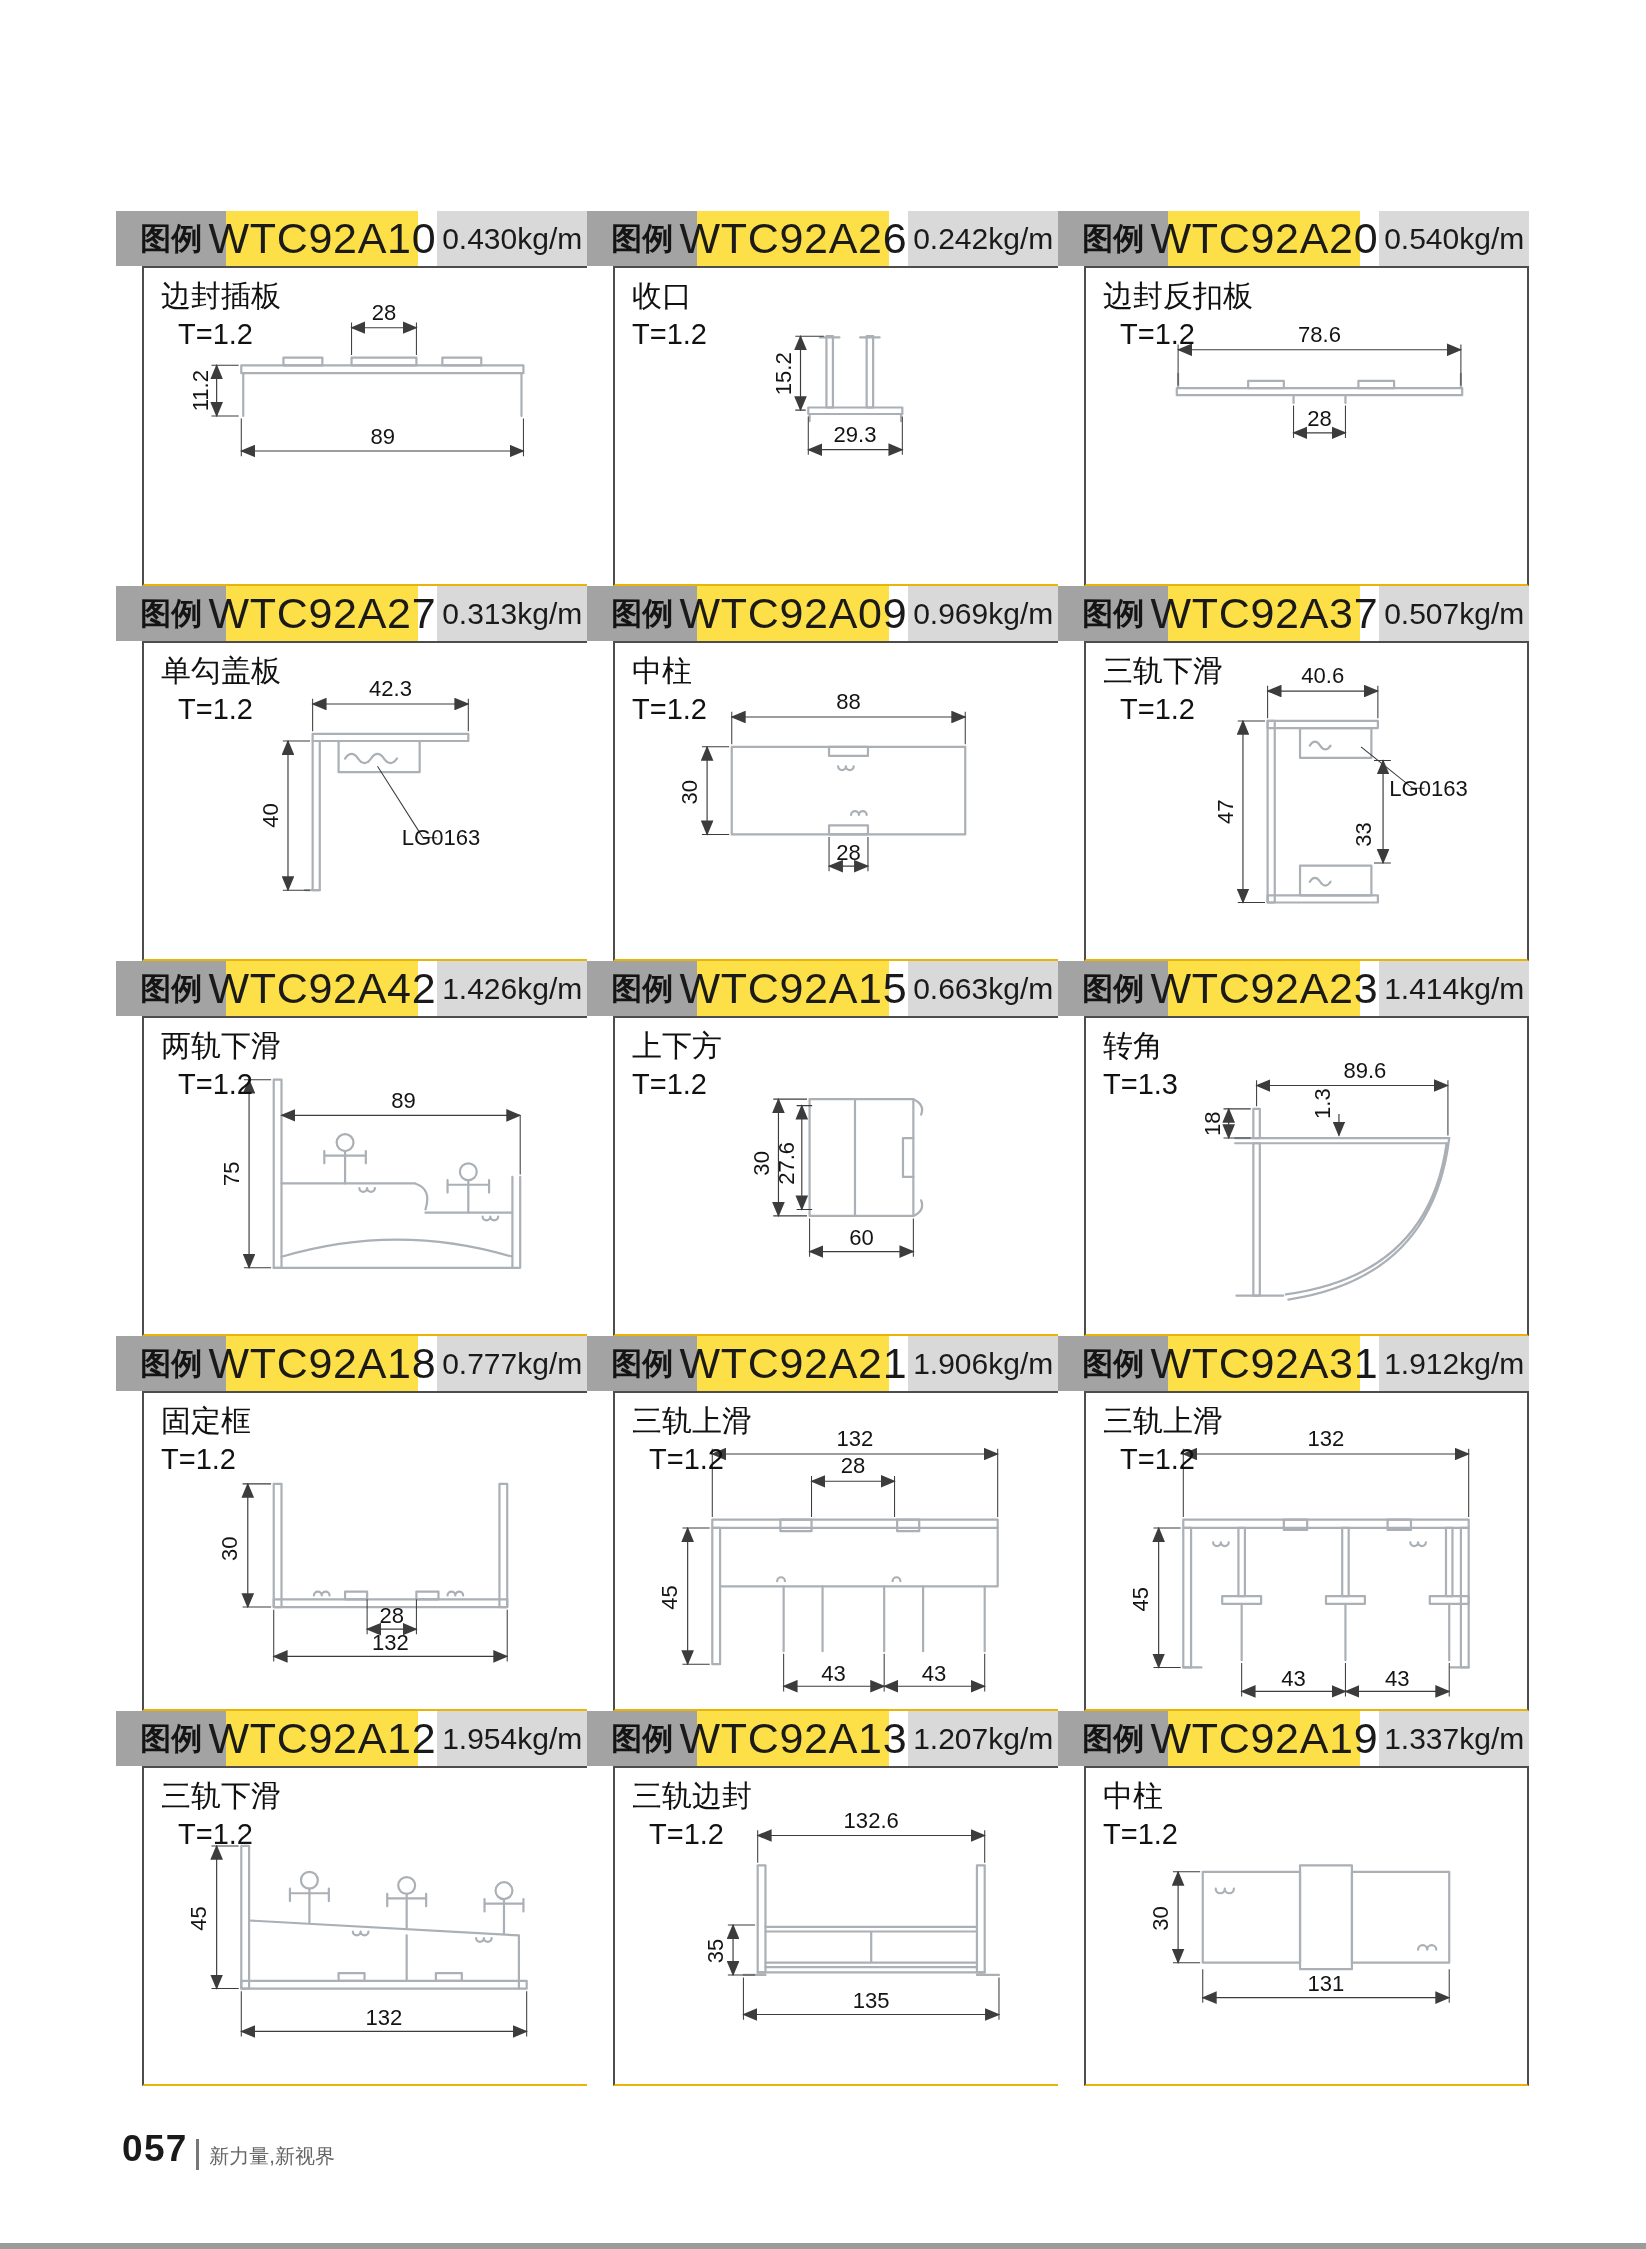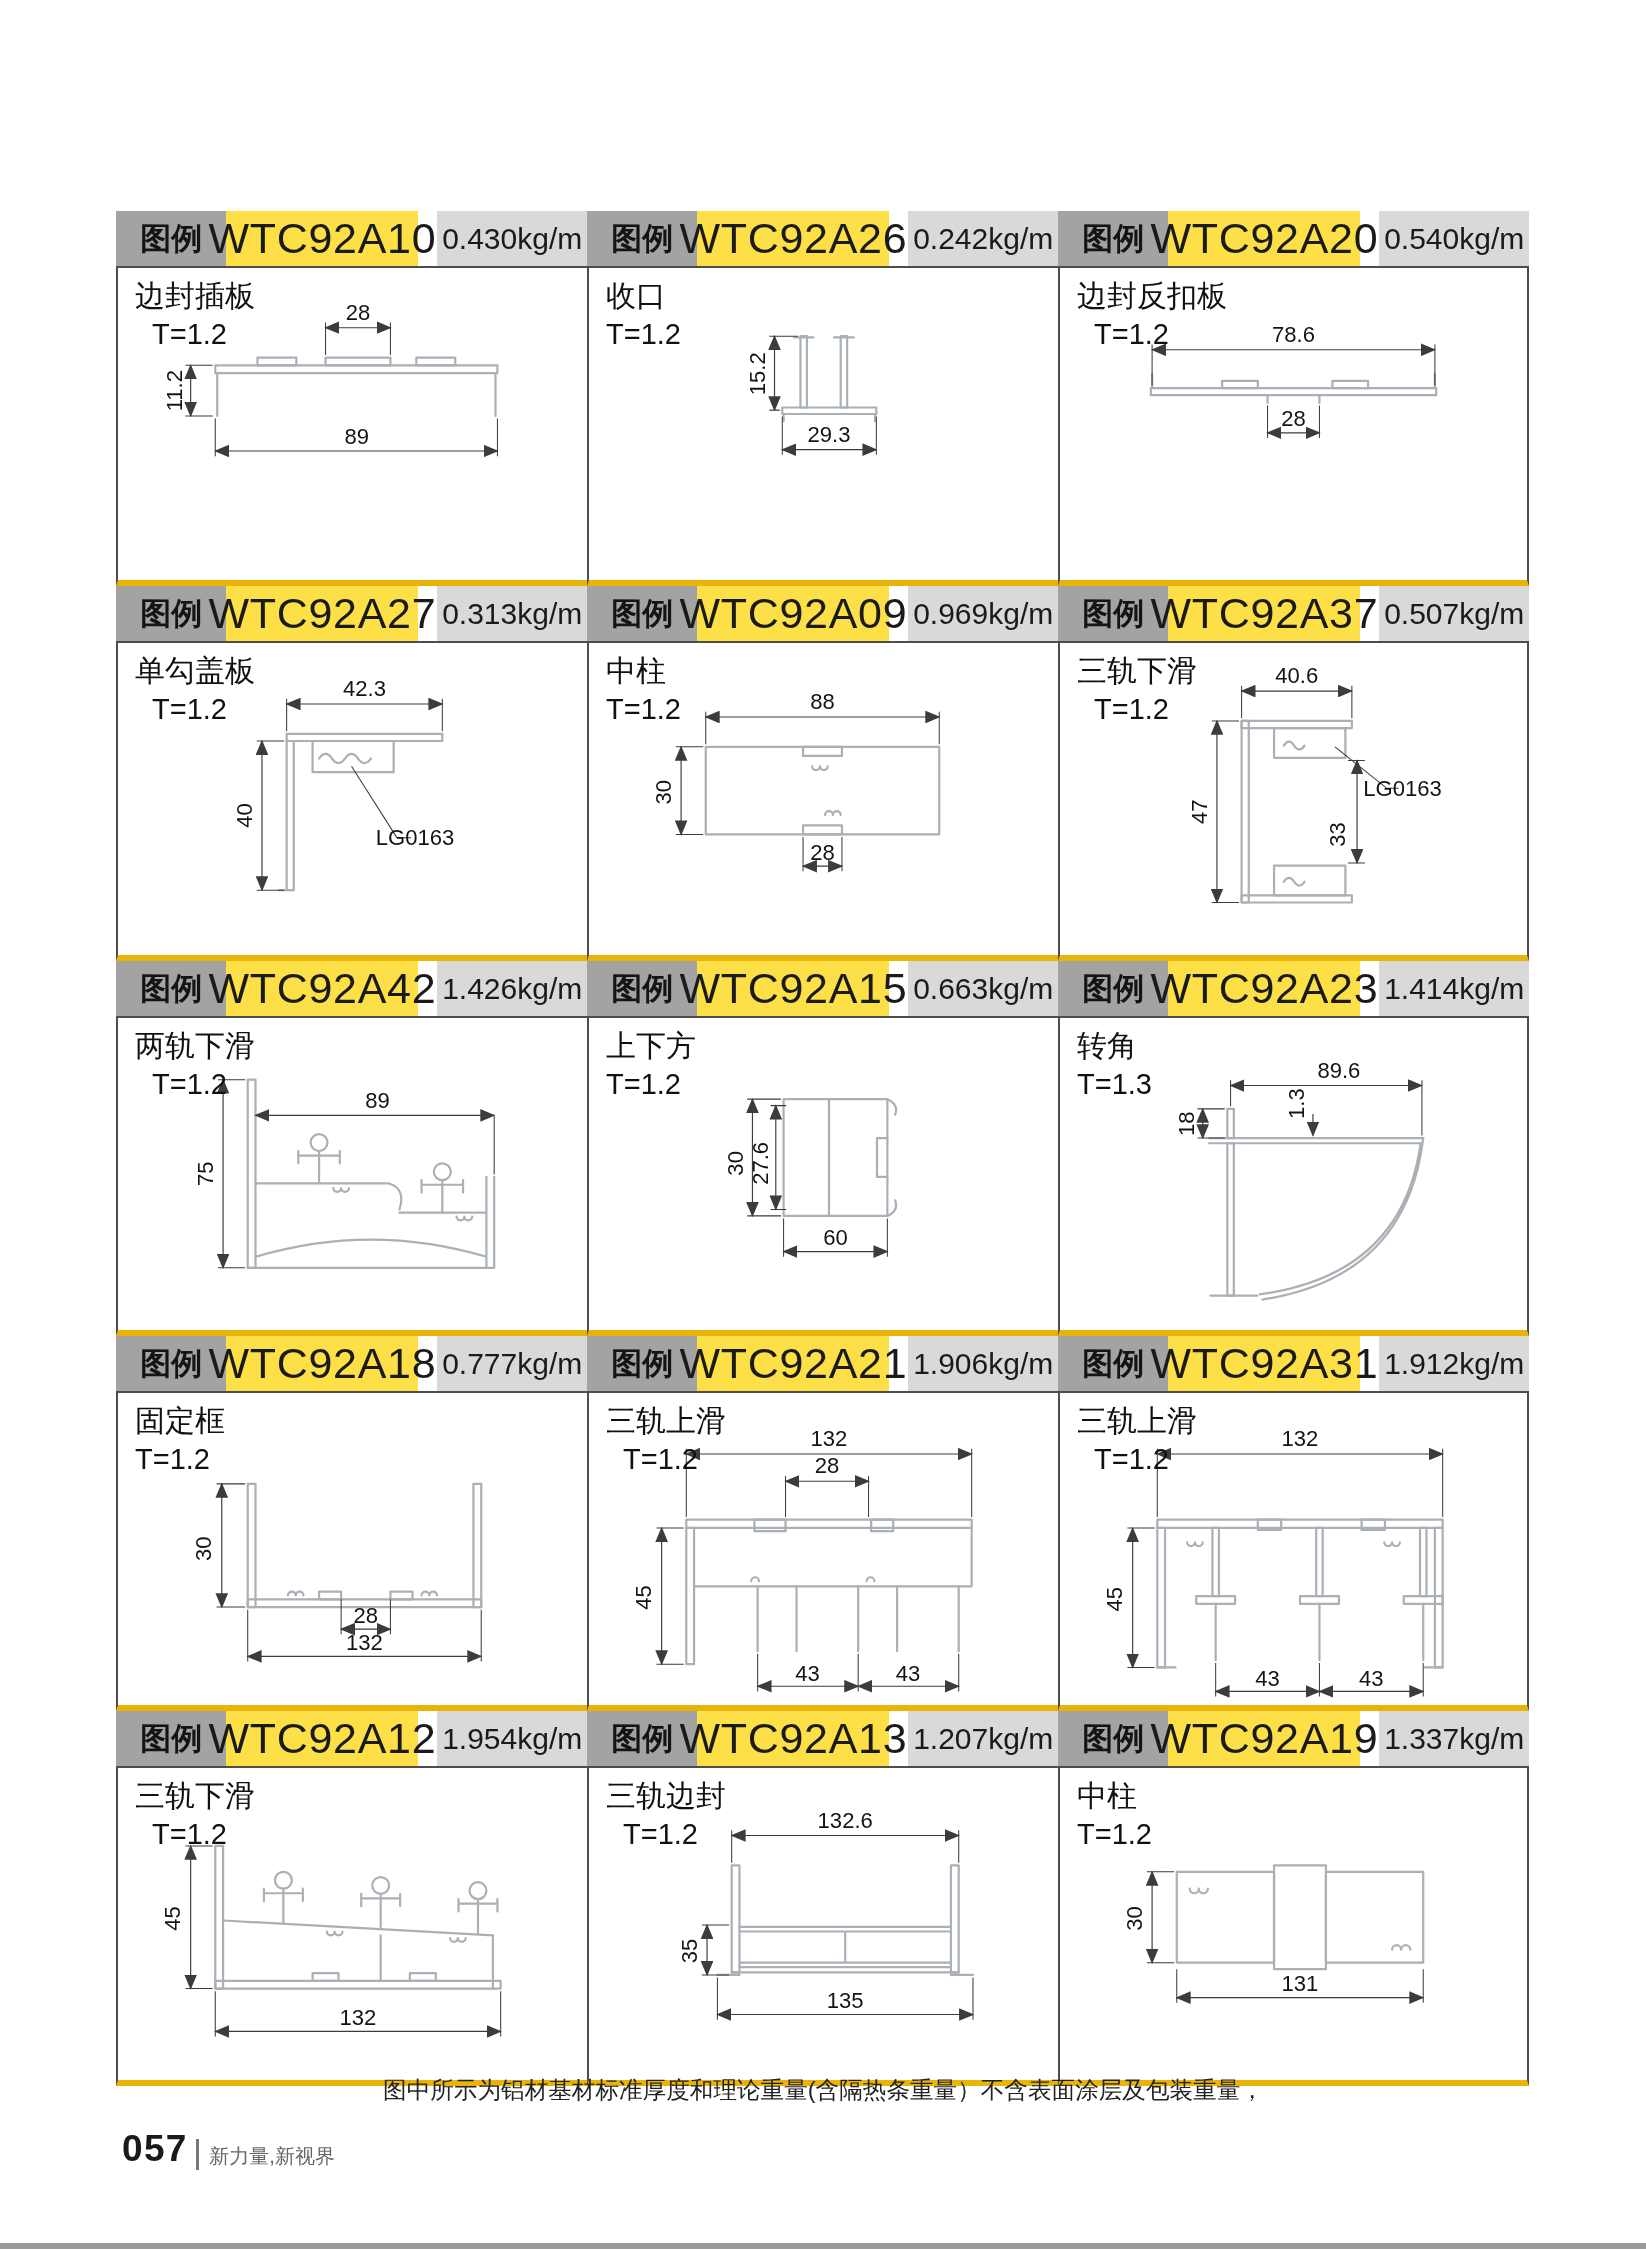--- a/index.html
+++ b/index.html
@@ -9,21 +9,21 @@
   }
   .grid{position:absolute;left:116px;top:211px;width:1415px;}
   .row{display:flex;}
   .cell{width:471px;position:relative;}
   .hdr{display:flex;height:55px;align-items:stretch;}
   .seg{display:flex;align-items:center;justify-content:center;}
   .seg-legend{width:121px;background:#a3a3a3;font-size:31px;font-weight:bold;color:#141414;}
   .seg-code{width:192px;background:#fde047;font-size:43px;color:#1a1a1a;letter-spacing:0.7px;}
   .seg-weight{width:164px;background:#D9D9D9;font-size:30px;color:#1a1a1a;margin-left:19px;}
   .cbody{position:relative;height:320px;box-sizing:border-box;
-    border-top:2px solid #4d4d4d;border-left:2px solid #4d4d4d;border-bottom:6px solid #eab308;}
+    border-top:2px solid #4d4d4d;border-left:2px solid #4d4d4d;border-bottom:2px solid #eab308;margin-left:26px;}
   .col3 .cbody{border-right:2px solid #4d4d4d;}
   .pname{position:absolute;top:7.9px;left:17px;font-size:30px;color:#111;z-index:2;}
   .pthick{position:absolute;top:50px;left:34px;font-size:29px;color:#111;z-index:2;}
   .draw{position:absolute;left:0;top:0;width:467px;height:316px;}
   .pf{stroke:#AAB0B5;stroke-width:3.4;fill:none;stroke-linejoin:round;stroke-linecap:round;}
   .ex{stroke:#3c3c3c;stroke-width:1.6;fill:none;}
   .dm{stroke:#3c3c3c;stroke-width:1.8;fill:none;marker-start:url(#ar);marker-end:url(#ar);}
   .dm1{stroke:#3c3c3c;stroke-width:1.8;fill:none;marker-end:url(#ar);}
   .dt{fill:#141414;font-size:34px;font-family:"Liberation Sans",sans-serif;text-anchor:middle;}
   .footnote{position:absolute;top:2073px;left:0;width:1647px;text-align:center;
@@ -445,21 +445,20 @@
           <text class="dt" transform="rotate(-90 126 232)" x="126" y="232">30</text>
           <text class="dt" x="370" y="344">131</text>
         </svg>
       </div>
     </div>
   </div>
 
 </div>
 
 <div class="footnote">
-  <div>图中所示为铝材基材标准厚度和理论重量(含隔热条重量）不含表面涂层及包装重量，</div>
 </div>
 
 <div class="pagefoot">
   <span class="pagenum">057</span>
   <span class="psep"></span>
   <span class="tagline">新力量,新视界</span>
 </div>
 
 <div class="pageedge"></div>
 

